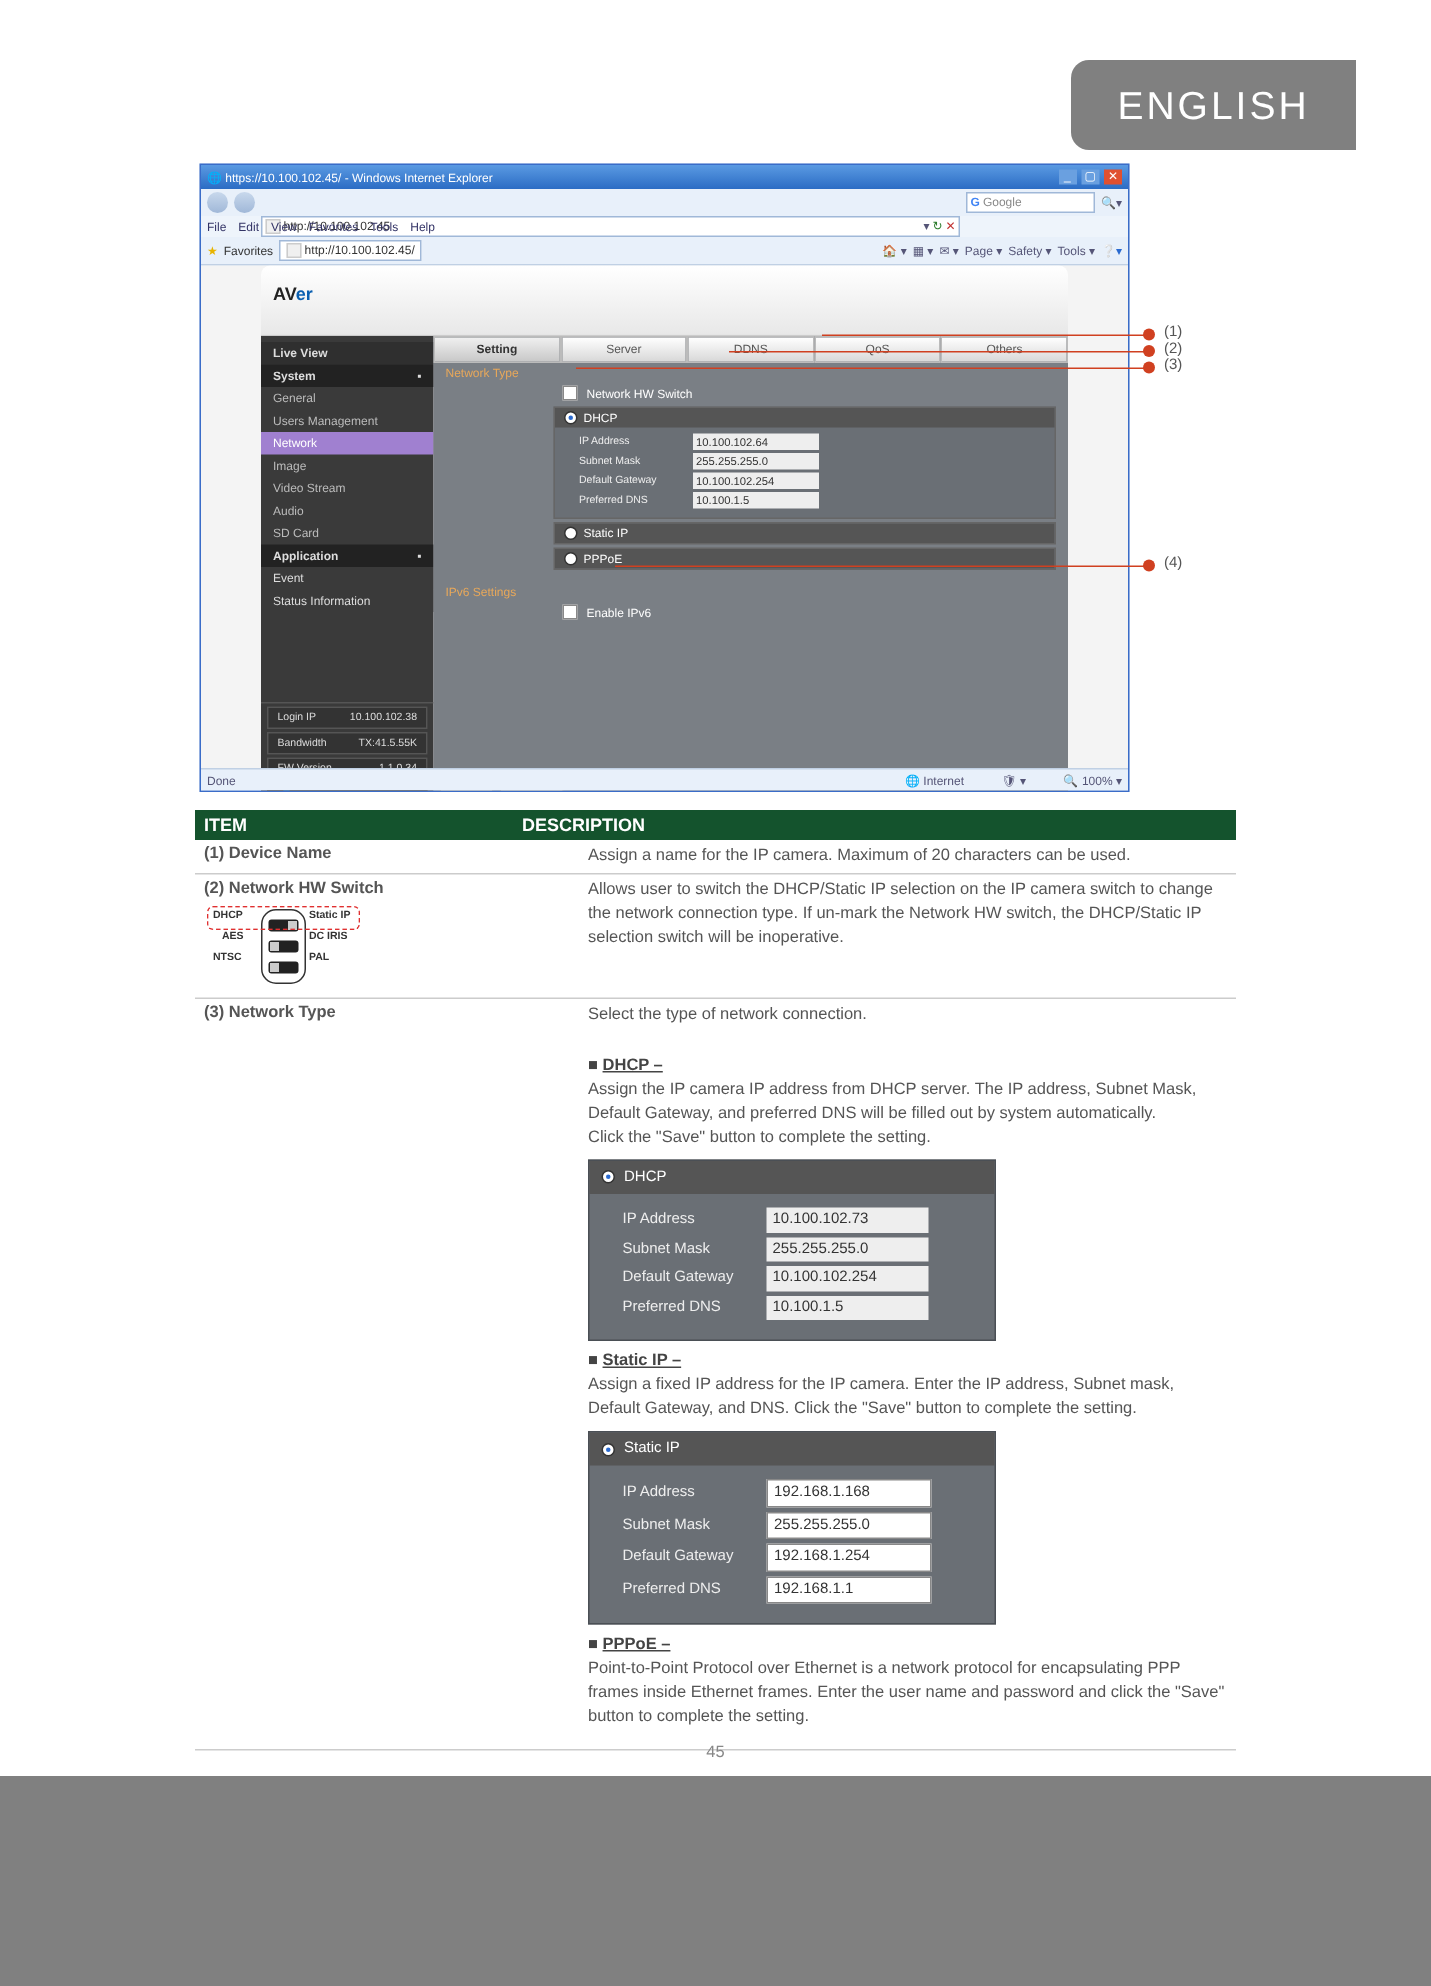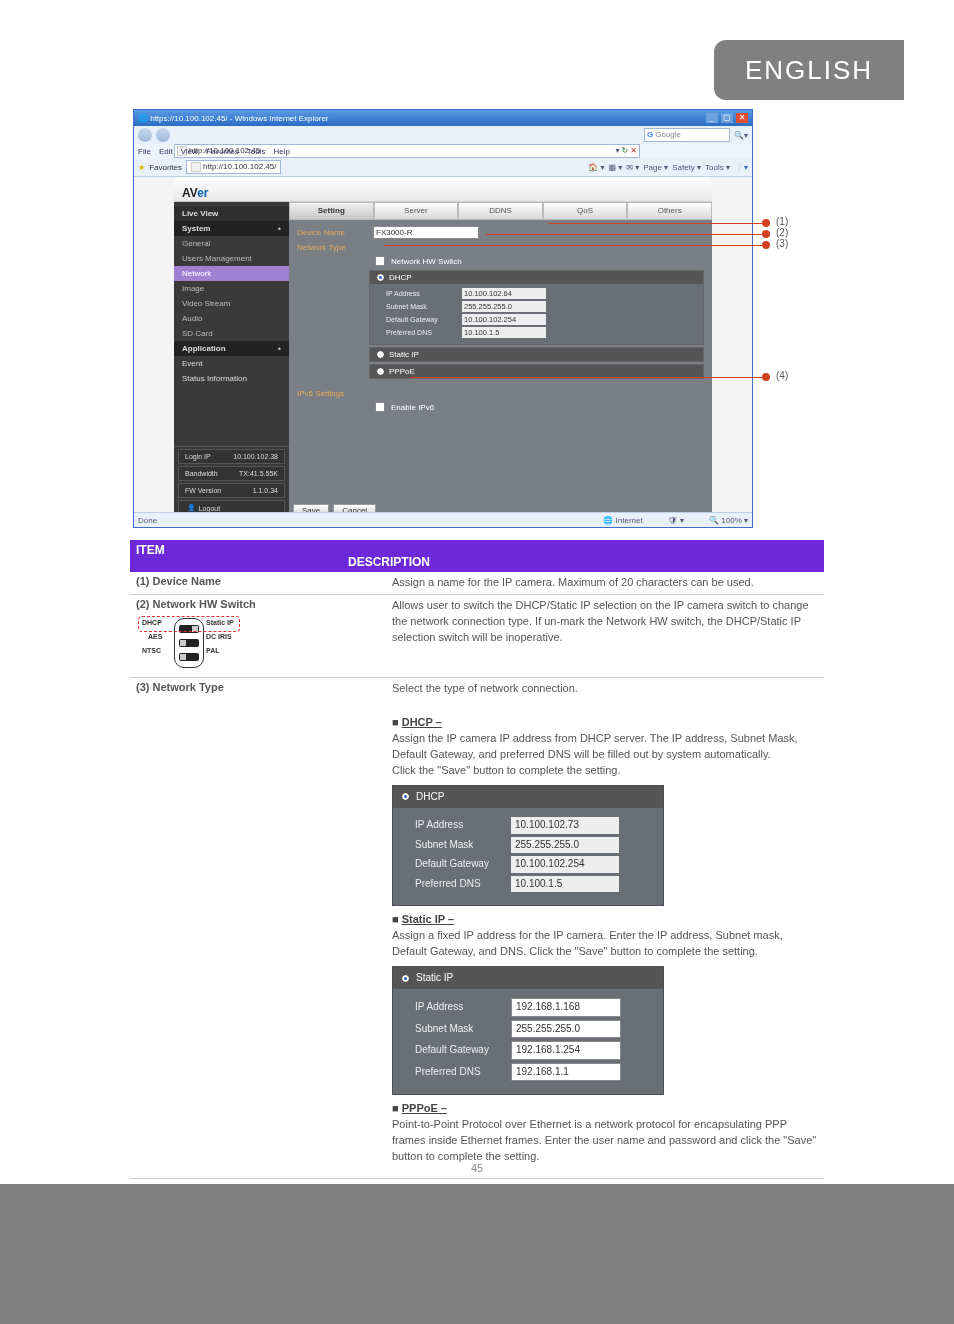--- a/index.html
+++ b/index.html
@@ -138,21 +138,21 @@
   
   .app-area {
     position: relative;
     background: #f4f4f4;
     height: calc(100% - 76px);
   }
   .app-header {
     height: 22px;
     background: linear-gradient(#fff,#e8e8e8);
     border-bottom:1px solid #ccc;
-    display:flex; align-items:flex-end; padding:1px 8px;
+    display:flex; align-items:flex-start; padding:12px 8px;
     margin: 0 40px;
     border-radius: 6px 6px 0 0;
   }
   .logo-aver { font-weight:bold; font-size:12px; color:#222; }
   .logo-aver .blue { color:#0a5fb0; }
 
   .app-body {
     display:flex;
     height: calc(100% - 22px);
     margin: 0 40px;
@@ -316,27 +316,27 @@
 
   
   .desc-section {
     position:absolute;
     top: 540px;
     left: 130px;
     right: 130px;
   }
   .desc-header-row {
     display:flex;
-    background:#6d28d9;
+    background:#14532d;
     color:#fff;
     font-size:12px;
     font-weight:bold;
   }
   .desc-header-row .col1 { width: 200px; padding:3px 6px; }
-  .desc-header-row .col2 { flex:1; padding:3px 6px;margin-top:12px; }
+  .desc-header-row .col2 { flex:1; padding:3px 6px; }
 
   .desc-row {
     display:flex;
     border-bottom:1px solid #ccc;
     padding: 1px 0;
     gap: 44px;
   }
   .desc-row .col1 {
     width: 200px;
     padding: 2px 6px;
@@ -565,24 +565,20 @@
 
         <div class="main-pane">
           <div class="tabs-row">
             <div class="tab active">Setting</div>
             <div class="tab">Server</div>
             <div class="tab">DDNS</div>
             <div class="tab">QoS</div>
             <div class="tab">Others</div>
           </div>
 
-          <div class="form-row" style="margin-top:4px;">
-            <span class="lbl">Device Name</span>
-            <div class="text-input">FX3000-R</div>
-          </div>
           <div class="form-row">
             <span class="lbl">Network Type</span>
           </div>
           <div class="form-row" style="padding-left:86px;">
             <span class="checkbox-tiny"></span>
             <span>Network HW Switch</span>
           </div>
 
           <div class="radio-box">
             <div class="radio-header">

